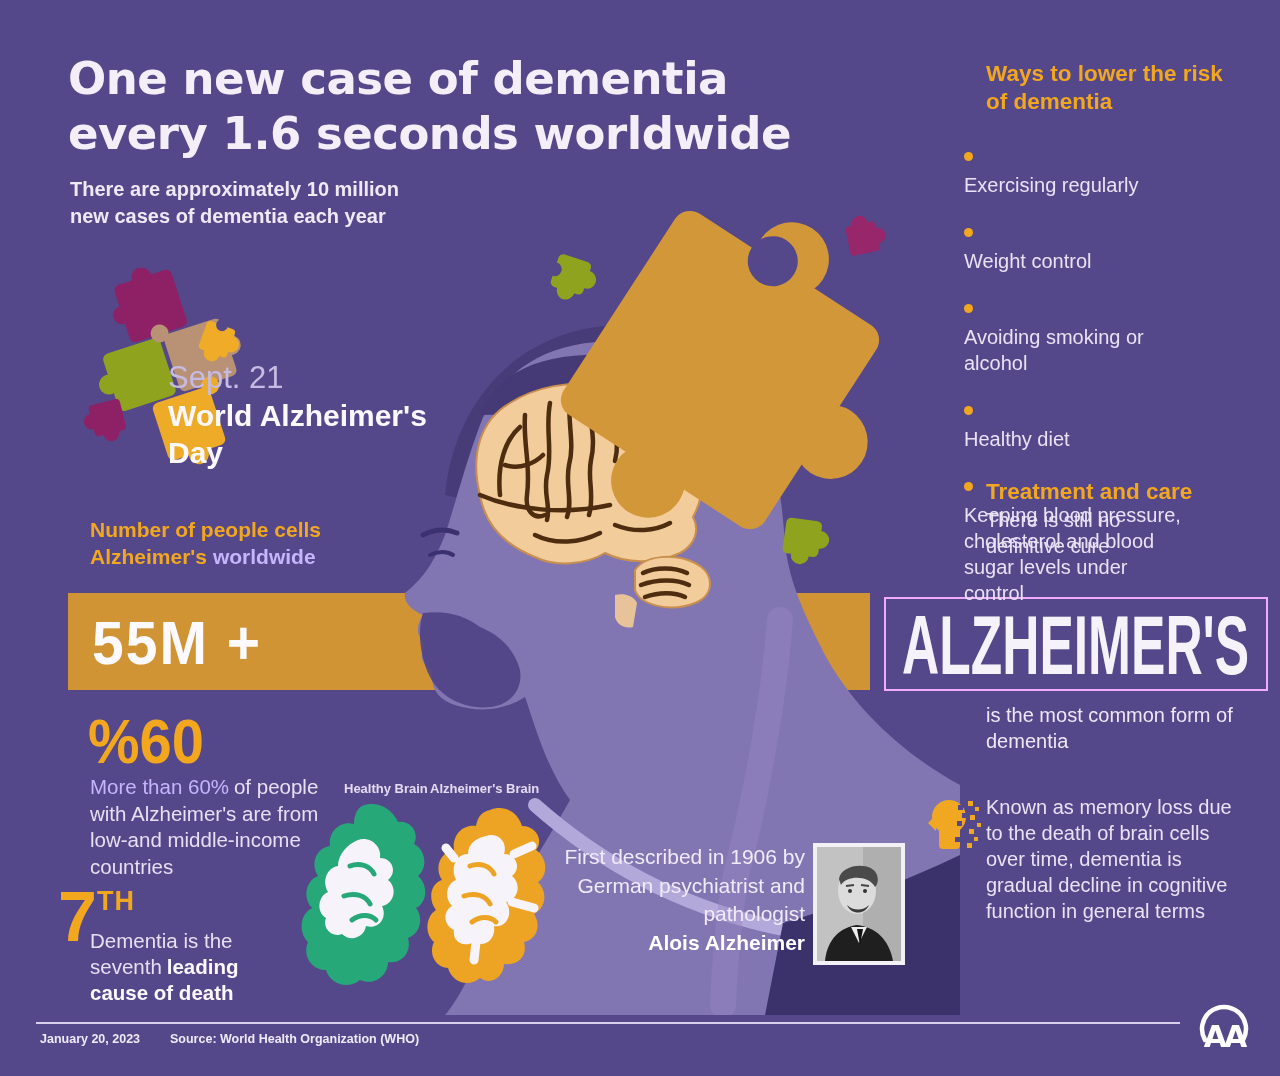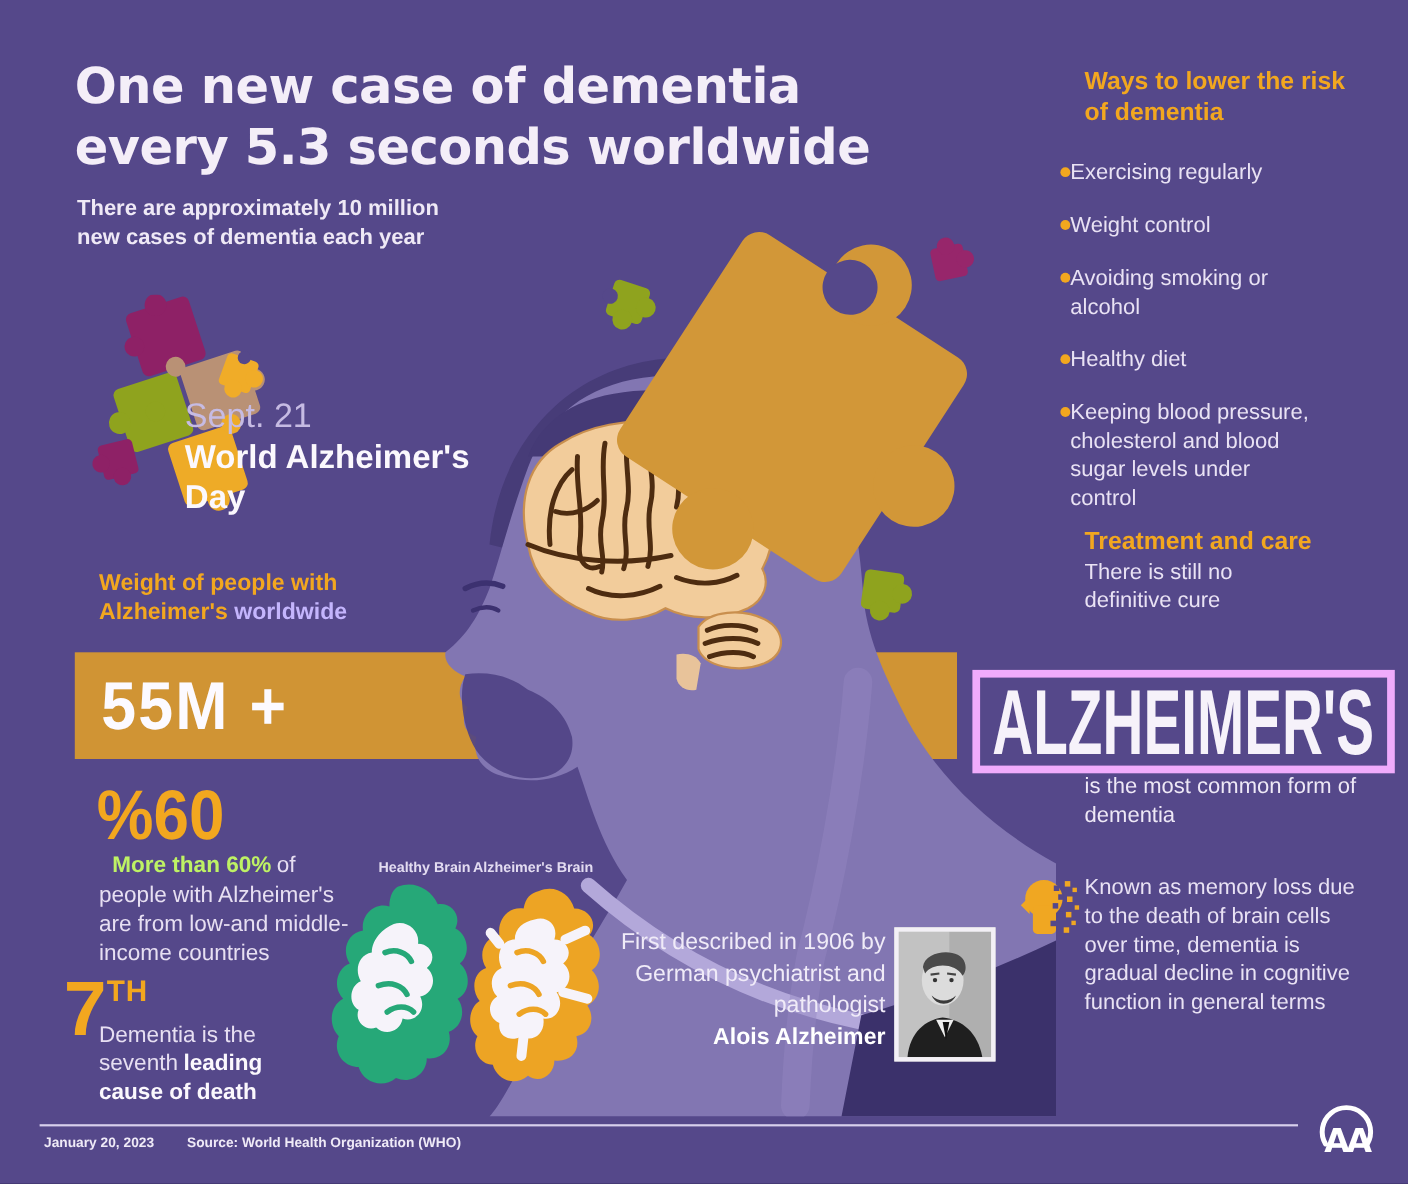--- a/index.html
+++ b/index.html
@@ -9,40 +9,40 @@
   .headline{left:68px;top:52px;width:790px;font-size:45px;line-height:1.22;font-weight:700;
             color:#f4eef8;letter-spacing:-0.5px;font-family:"DejaVu Sans","Liberation Sans",sans-serif;z-index:6;}
   .subtitle{left:70px;top:176px;width:330px;font-size:20px;line-height:1.35;font-weight:700;color:#efe9f6;z-index:6;}
   .sept-date{left:168px;top:360px;font-size:31px;font-weight:400;color:#c6bbe3;z-index:6;}
   .sept-title{left:168px;top:398px;width:280px;font-size:30px;line-height:1.22;font-weight:700;color:#fbf8fd;z-index:6;}
   .count-label{left:90px;top:516px;width:250px;font-size:21px;line-height:1.3;font-weight:700;z-index:6;}
   .count-label .orange{color:#f2a71f;margin-right:.28em;}
   .count-label .white{color:#c4b5fd;}
   .banner{left:68px;top:593px;width:802px;height:97px;background:#d09434;z-index:1;display:flex;align-items:center;}
   .banner .value{font-size:57px;font-weight:700;color:#fcfaff;padding-left:24px;letter-spacing:2px;transform:scaleY(1.08);}
-  .alz-box{left:884px;top:597px;width:384px;height:94px;border:7px solid #f0abfc;box-sizing:border-box;
-           display:flex;align-items:center;justify-content:center;z-index:3;margin-top:12px;}
+  .alz-box{left:884px;top:597px;width:384px;height:94px;border:2px solid #f0abfc;box-sizing:border-box;
+           display:flex;align-items:center;justify-content:center;z-index:3;}
   .alz-box .word{font-size:56px;font-weight:700;color:#f6f2fa;white-space:nowrap;transform:scale(0.92,1.5);letter-spacing:0px;}
   .alz-sub{left:986px;top:702px;width:250px;font-size:20px;line-height:1.32;color:#eee8f6;z-index:6;}
   .pct-value{left:88px;top:704px;font-size:58px;font-weight:700;color:#f2a71f;transform:scaleY(1.1);transform-origin:top left;z-index:6;}
   .pct-text{left:90px;top:774px;width:240px;font-size:20.5px;line-height:1.3;color:#e7dff2;z-index:6;}
-  .pct-text .bold{font-weight:700;color:#bef264;margin-right:.24em;margin-left:12px;}
+  .pct-text .bold{font-weight:400;color:#c4b5fd;margin-right:.24em;}
   .seventh{left:58px;top:882px;z-index:6;color:#f2a71f;font-weight:700;display:flex;align-items:flex-start;}
   .seventh .num{font-size:70px;line-height:1;}
   .seventh .sup{font-size:27px;margin-top:4px;letter-spacing:1px;}
   .seventh-text{left:90px;top:928px;width:165px;font-size:20.5px;line-height:1.26;color:#e7dff2;z-index:6;}
   .seventh-text .bold{font-weight:700;color:#fbf8fd;}
   .seventh-text .pre{margin-right:.24em;}
   .brain-label-1{left:344px;top:781px;font-size:13px;font-weight:700;color:#e3dcf1;z-index:6;}
   .brain-label-2{left:430px;top:781px;font-size:13px;font-weight:700;color:#e3dcf1;z-index:6;}
   .history{left:555px;top:843px;width:250px;font-size:21px;line-height:1.36;color:#f0ebf8;text-align:right;z-index:6;}
   .history .name{display:block;font-weight:700;color:#ffffff;}
   .risk-heading{left:986px;top:60px;width:240px;font-size:22.5px;line-height:1.25;font-weight:700;color:#f2a71f;z-index:6;}
   .risk-list{left:964px;top:144px;width:260px;z-index:6;list-style:none;margin:0;padding:0;}
-  .risk-list li{display:flex;gap:0;margin-bottom:22px;}
+  .risk-list li{display:flex;gap:11px;margin-bottom:22px;flex-direction:column;}
   .risk-list .dot{width:9px;height:9px;border-radius:50%;background:#f2a71f;margin-top:8px;flex:none;}
   .risk-list .li-text{width:228px;font-size:20px;line-height:1.3;color:#e9e2f4;}
   .treat-heading{left:986px;top:479px;font-size:22.5px;font-weight:700;color:#f2a71f;z-index:6;}
   .treat-body{left:986px;top:507px;width:180px;font-size:20px;line-height:1.3;color:#e9e2f4;z-index:6;}
   .memory-text{left:986px;top:794px;width:250px;font-size:20px;line-height:1.3;color:#e9e2f4;z-index:6;}
   .footer-line{left:36px;top:1022px;width:1144px;border-top:2px solid #d7cfec;z-index:6;}
   .footer-date{left:40px;top:1032px;font-size:12.5px;font-weight:700;color:#efeaf7;z-index:6;}
   .footer-source{left:170px;top:1032px;font-size:12.5px;font-weight:700;color:#efeaf7;z-index:6;}
   
   .cluster-svg{left:58px;top:268px;z-index:2;}
@@ -158,28 +158,28 @@
       <circle cx="30" cy="15" r="8" fill="#97266b"></circle>
       <circle cx="15" cy="0" r="8" fill="#97266b"></circle>
     </g>
     <g transform="translate(402,352) rotate(8)">
       <rect x="0" y="0" width="36" height="36" rx="5" fill="#8fa31e"></rect>
       <circle cx="36" cy="18" r="9" fill="#8fa31e"></circle>
       <circle cx="18" cy="36" r="9" fill="#8fa31e"></circle>
     </g>
   </svg>
 
-  <div class="abs headline">One new case of dementia every 5.3 seconds worldwide</div>
+  <div class="abs headline">One new case of dementia every 1.6 seconds worldwide</div>
   <div class="abs subtitle">There are approximately 10 million new cases of dementia each year</div>
 
   <div class="abs sept-date">Sept. 21</div>
   <div class="abs sept-title">World Alzheimer's Day</div>
 
   <div class="abs count-label">
-    <span class="orange">Weight of people with Alzheimer's</span><span class="white">worldwide</span>
+    <span class="orange">Number of people cells Alzheimer's</span><span class="white">worldwide</span>
   </div>
 
   <div class="abs alz-box">
     <span class="word">ALZHEIMER'S</span>
   </div>
   <div class="abs alz-sub">is the most common form of dementia</div>
 
   <div class="abs pct-value">%60</div>
   <div class="abs pct-text">
     <span class="bold">More than 60%</span><span>of people with Alzheimer's are from low-and middle-income countries</span>

